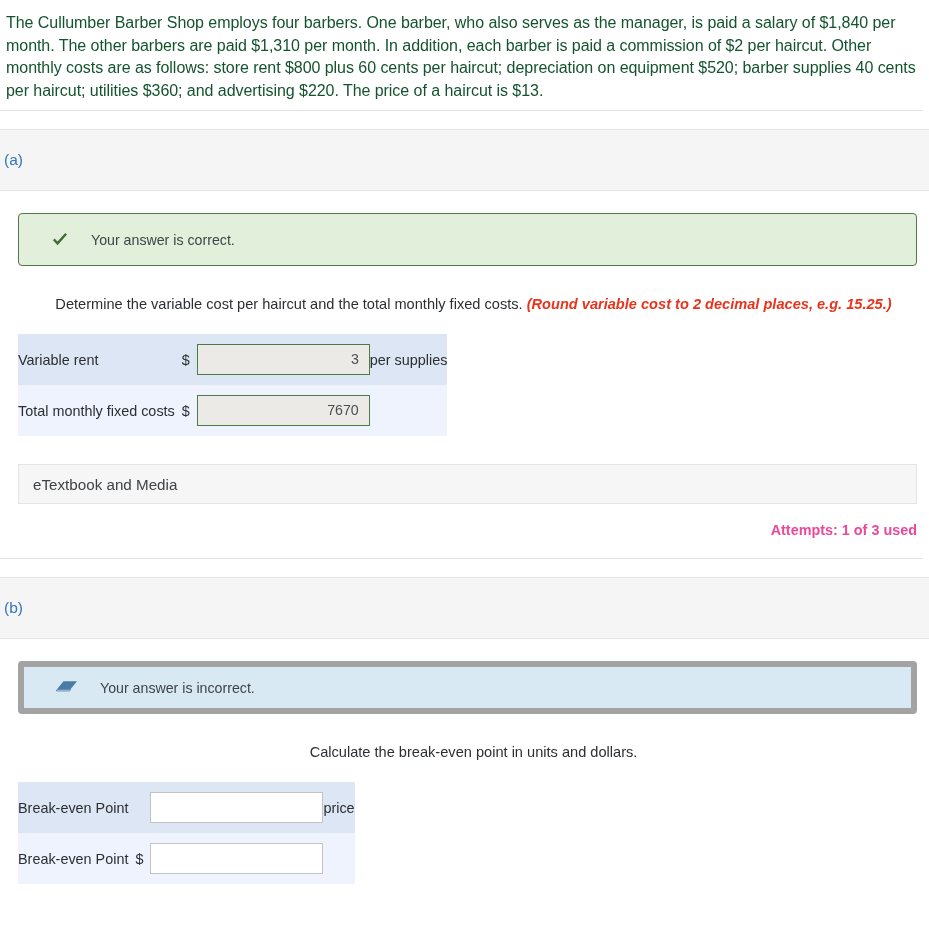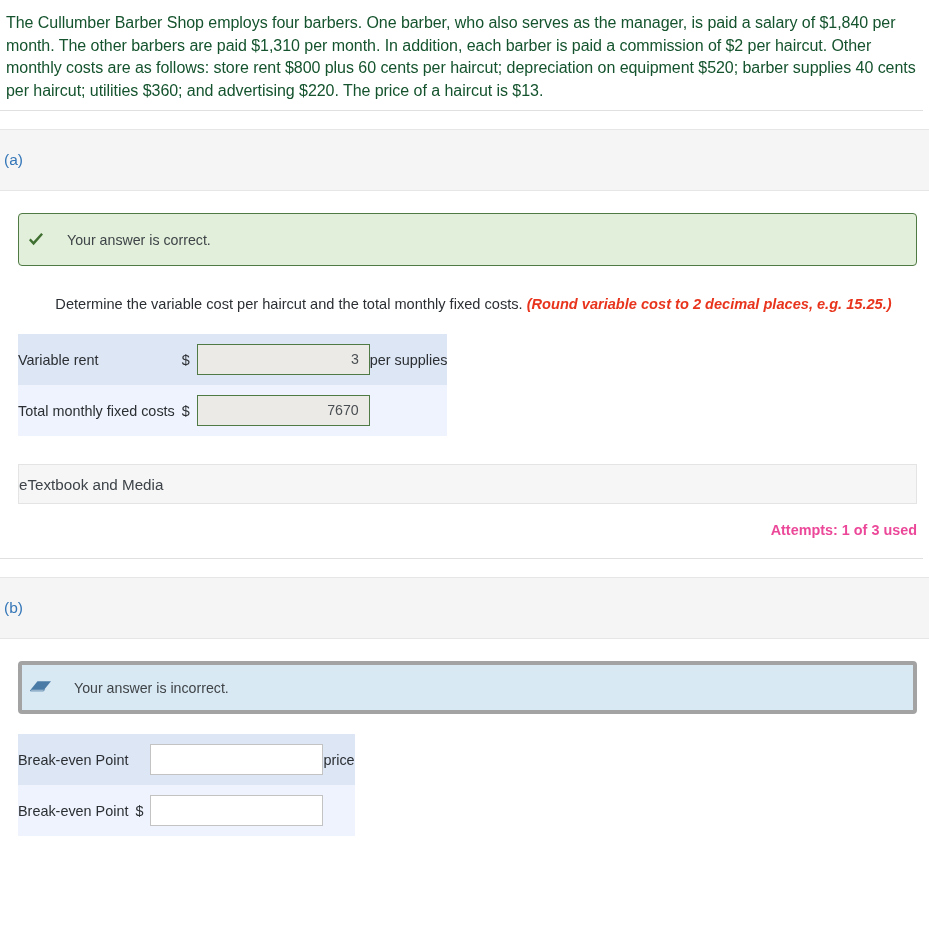--- a/index.html
+++ b/index.html
@@ -46,29 +46,29 @@
     font-size: 15.5px;
   }
 
   
   .banner {
     margin: 22px 12px 0 18px;
     height: 53px;
     border-radius: 4px;
     display: flex;
     align-items: center;
-    padding-left: 8px;
+    padding-left: 32px;
   }
   .banner.correct {
     background: #e2efda;
     border: 1px solid #4f7a43;
   }
   .banner.incorrect {
     background: #d9e9f3;
-    border: 4px solid #a3a3a3;
+    border: 6px solid #a3a3a3;
   }
   .banner-text {
     font-size: 14.2px;
     color: #3f4448;
     margin-left: 22px;
   }
   .check-icon { width: 18px; height: 18px; display:block; }
   .eraser-icon { width: 22px; height: 16px; display:block; }
 
   
@@ -128,20 +128,21 @@
   }
 
   
   .etextbook-bar {
     margin: 28px 12px 0 18px;
     height: 40px;
     background: #f6f6f6;
     border: 1px solid #e4e4e4;
     display: flex;
     align-items: center;
+    padding-left: 14px;
     font-size: 15.2px;
     color: #3d4348;
     cursor: pointer;
   }
 
   .attempts {
     margin: 18px 12px 0 0;
     text-align: right;
     font-size: 14.4px;
     font-weight: bold;
@@ -217,20 +218,23 @@
   <div class="banner incorrect">
     <span>
       <svg class="eraser-icon" viewBox="0 0 22 16" aria-hidden="true">
         <path d="M7.5 1.2 L21 1.2 L14.5 9.2 L1 9.2 Z" fill="#4a7ba6"></path>
         <path d="M1 9.6 L14.5 9.6 L13.6 10.9 L0.4 10.9 Z" fill="#ffffff" stroke="#4a7ba6" stroke-width="0.9"></path>
       </svg>
     </span>
     <span class="banner-text">Your answer is incorrect.</span>
   </div>
 
+  <div class="prompt">
+    <span>Calculate the break-even point in units and dollars.</span><span class="hint"></span>
+  </div>
 
   <table class="answer-table">
     <tbody>
       <tr class="row-odd">
         <td class="cell-label">Break-even Point</td>
         <td class="cell-dollar"></td>
         <td class="cell-input">
           <input class="ans-input blank" type="text" value="" style="">
         </td>
         <td class="cell-suffix">price</td>

